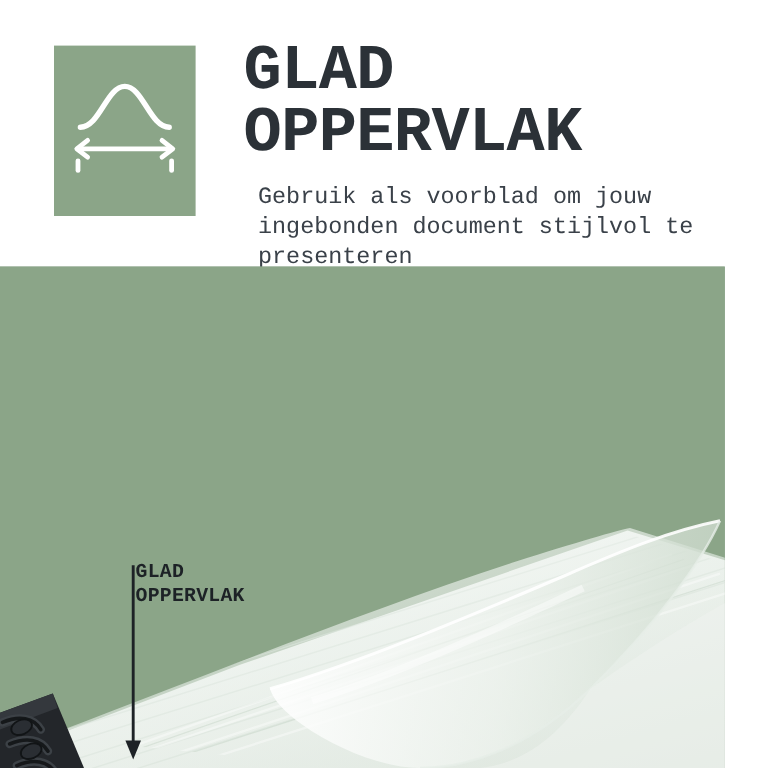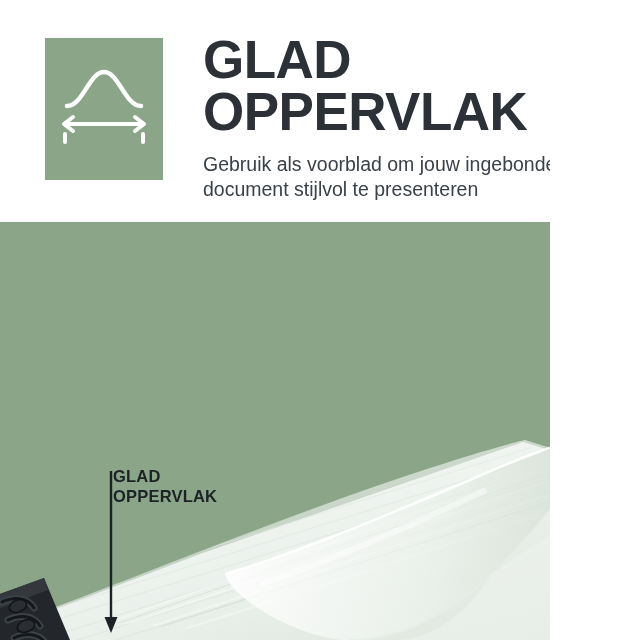--- a/index.html
+++ b/index.html
@@ -8,23 +8,24 @@
   }
   body {
     width: 640px;
     height: 640px;
     background: #ffffff;
     font-family: "Liberation Sans", sans-serif;
     overflow: hidden;
   }
   .page {
     position: relative;
-    width: 550px;
+    width: 604px;
     height: 640px;
     overflow: hidden;
+    font-family: Liberation Mono, monospace;
   }
 
   
   .header {
     position: absolute;
     left: 0; top: 0;
     width: 640px;
     height: 222px;
     background: #ffffff;
     box-sizing: border-box;
@@ -52,21 +53,21 @@
     font-weight: 800;
     letter-spacing: -0.5px;
     color: #2b3137;
     margin: 0;
     text-transform: uppercase;
   }
   .title .line2 {
     display: block;
   }
   .subtitle {
-    margin: 14px 0 0 0;
+    margin: 14px 0 0 12px;
     font-size: 19.5px;
     line-height: 1.28;
     color: #3a4149;
     font-weight: 500;
     max-width: 400px;
   }
 
   
   .photo {
     position: absolute;

